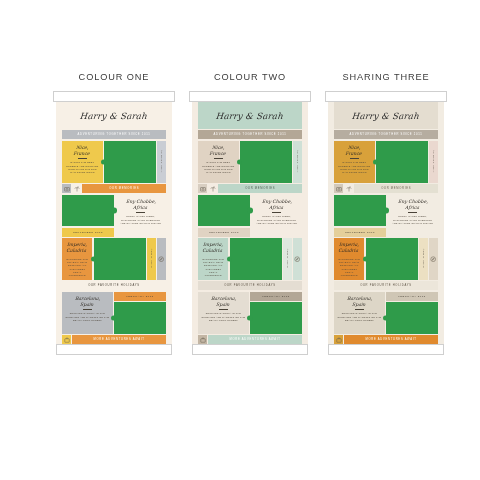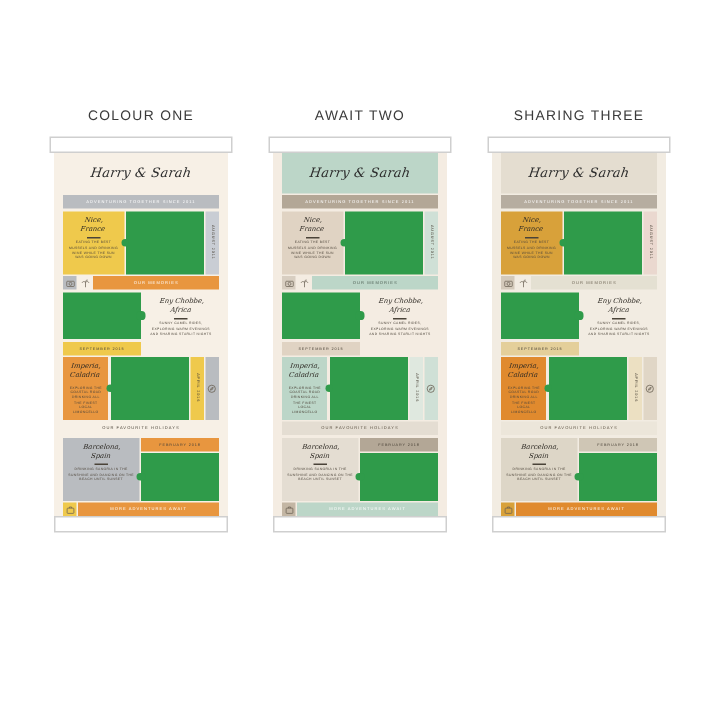--- a/index.html
+++ b/index.html
@@ -11,21 +11,21 @@
     background: #ffffff;
     font-family: "Liberation Sans", sans-serif;
     overflow: hidden;
   }
 
   .board {
     width: 480px;
     height: 400px;
     position: relative;
     display: flex;
-    justify-content: space-between;
+    justify-content: flex-end;
     padding: 72px 26px 0 26px;
   }
 
   
   .variant {
     width: 136px;
     display: flex;
     flex-direction: column;
     align-items: center;
   }
@@ -344,21 +344,21 @@
             <div class="banner b-footer grow" style="background: rgb(232, 150, 63); color: rgb(255, 255, 255);">MORE ADVENTURES AWAIT</div>
           </div>
 
         </div>
       </div>
       <div class="rail bottom"></div>
     </div>
   </div>
 
   <div class="variant">
-    <div class="variant-title">AWAIT TWO</div>
+    <div class="variant-title">COLOUR TWO</div>
     <div class="hanger">
       <div class="rail top"></div>
       <div class="poster" id="p1" style="background: rgb(244, 236, 226);">
         <div class="poster-inner">
 
           <div class="title-band" style="background: rgb(188, 214, 200);">
             <div class="script">Harry &amp; Sarah</div>
           </div>
 
           <div class="banner b-primary" style="background: rgb(179, 167, 150); color: rgb(255, 255, 255);">ADVENTURING TOGETHER SINCE 2011</div>

